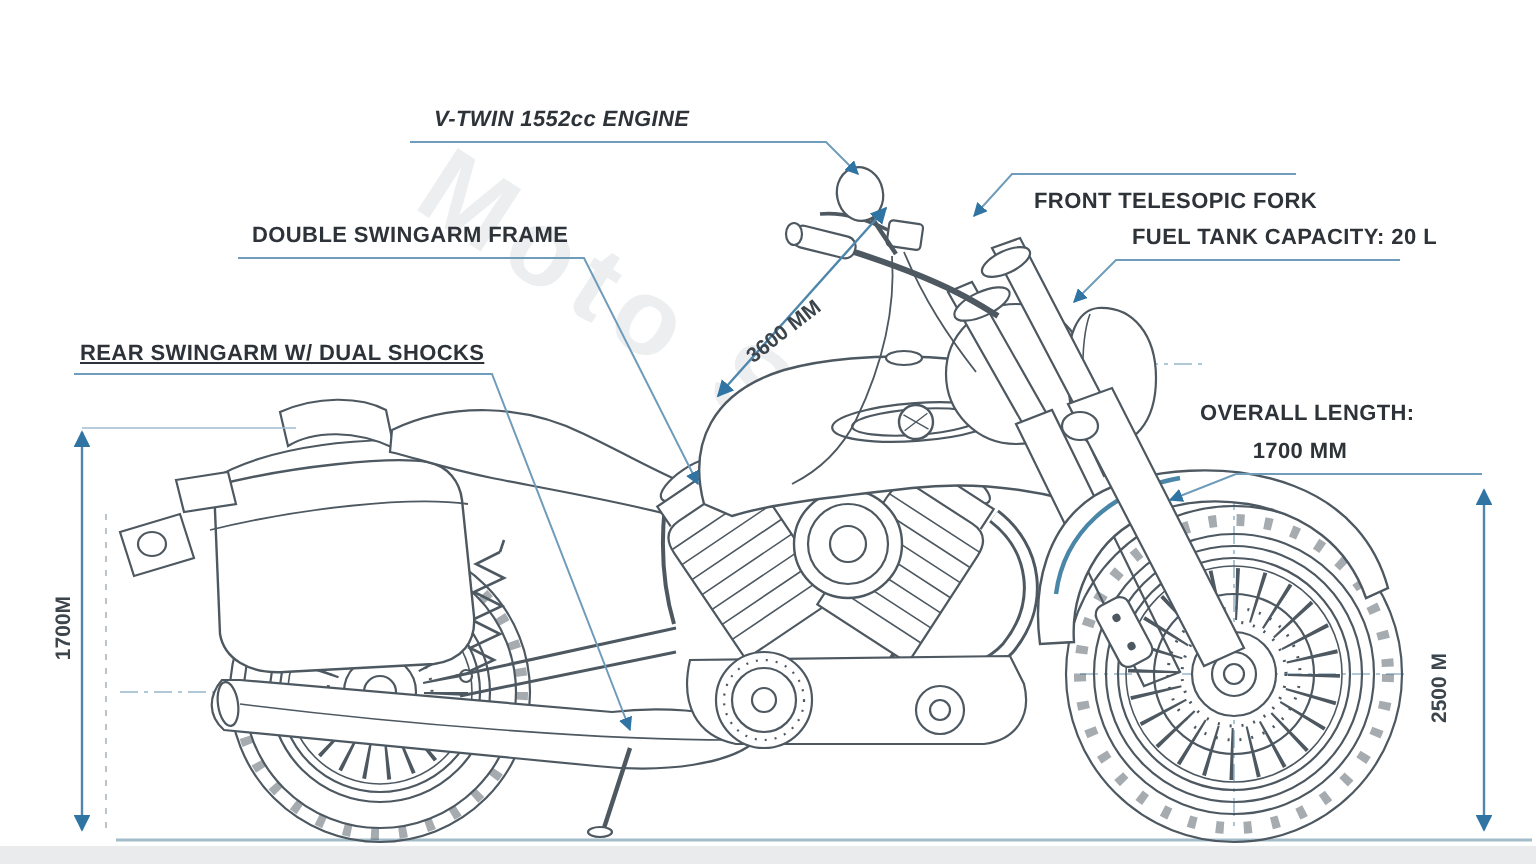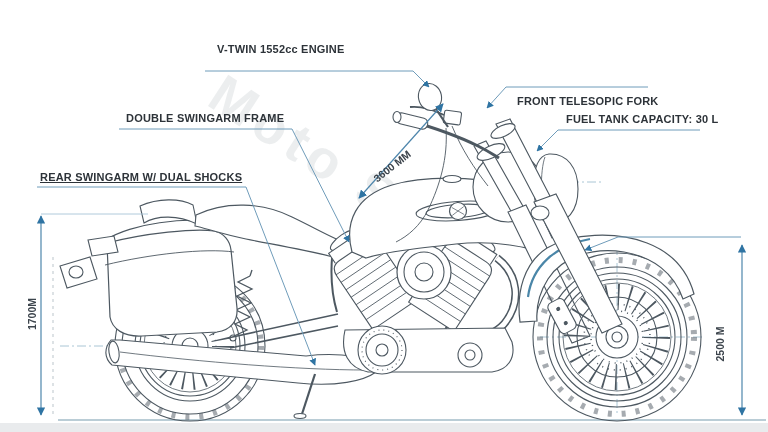--- a/index.html
+++ b/index.html
@@ -233,24 +233,28 @@
     </g>
 
     <g stroke="#4e86ac" stroke-width="1.2" fill="none">
       <path d="M41,216 L41,415" marker-start="url(#arr)" marker-end="url(#arr)"></path>
       <path d="M742,245 L742,415" marker-start="url(#arr)" marker-end="url(#arr)"></path>
       <path d="M359,198 L443,104" marker-start="url(#arr)" marker-end="url(#arr)"></path>
       <path d="M41,214 H148" stroke="#9dbdd2" stroke-width="0.8"></path>
     </g>
   </svg>
 
-  <div class="lbl" style="left:217px;top:43px;">V-TWIN 1552cc ENGINE</div>
+  <div class="lbl" style="left:217px;top:54px;font-style:italic;">V-TWIN 1552cc ENGINE</div>
   <div class="lbl" style="left:517px;top:71px;margin-top:24px;">FRONT TELESOPIC FORK</div>
   <div class="lbl" style="left:126px;top:112px;">DOUBLE SWINGARM FRAME</div>
-  <div class="lbl" style="left:566px;top:113px;">FUEL TANK CAPACITY: 30 L</div>
+  <div class="lbl" style="left:566px;top:113px;">FUEL TANK CAPACITY: 20 L</div>
   <div class="lbl" style="left:40px;top:171px;text-decoration:underline;">REAR SWINGARM W/ DUAL SHOCKS</div>
 
+  <div class="lbl lbl-center" style="left:600px;top:198px;width:100px;">
+    <div>OVERALL LENGTH:</div>
+    <div>1700 MM</div>
+  </div>
 
   <div class="dim rot-90" style="left:4px;top:308px;width:56px;">1700M</div>
   <div class="dim rot-diag" style="left:350px;top:160px;width:84px;">3600 MM</div>
   <div class="dim rot-90" style="left:692px;top:338px;width:56px;">2500 M</div>
 
 </div>
 
 </body></html>

